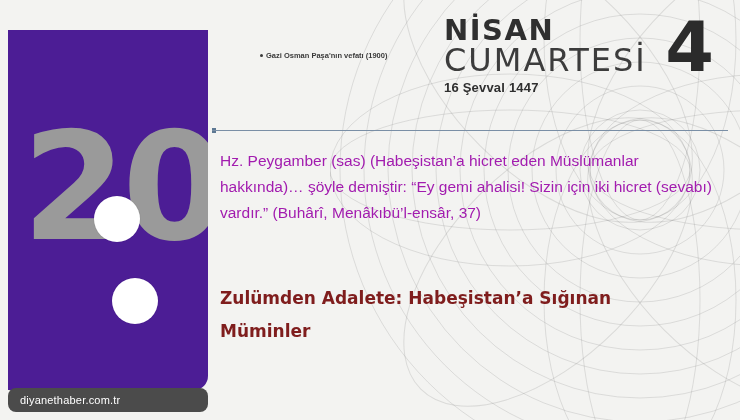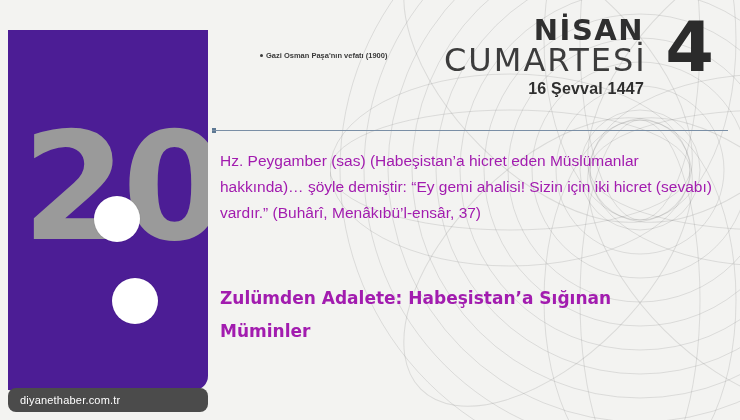--- a/index.html
+++ b/index.html
@@ -120,41 +120,41 @@
     vertical-align: middle;
     margin-right: 3px;
     margin-bottom: 1px;
   }
 
   .date-block {
     position: absolute;
     left: 236px;
     top: 14px;
     width: 200px;
-    text-align: right;
+    text-align: left;
   }
   .month {
     font-size: 29px;
     font-weight: 700;
     color: #2f2f2f;
     letter-spacing: 1.5px;
     line-height: 32px;
     font-family: "DejaVu Sans", sans-serif;
   }
   .weekday {
     font-size: 32px;
     font-weight: 400;
     color: #3c3c3c;
     letter-spacing: 2px;
     line-height: 28px;
     font-family: "DejaVu Sans", sans-serif;
   }
   .hijri {
     margin-top: 6px;
-    font-size: 16px;
+    font-size: 13px;
     font-weight: 700;
     color: #2f2f2f;
     letter-spacing: .2px;
   }
 
   .day-number {
     position: absolute;
     right: 26px;
     top: 10px;
     font-size: 70px;
@@ -194,21 +194,21 @@
     font-family: "Liberation Sans", sans-serif;
   }
   .headline {
     position: absolute;
     left: 220px;
     top: 282px;
     width: 460px;
     font-size: 17px;
     line-height: 33px;
     font-weight: 700;
-    color: #a21caf;
+    color: #7f1d1d;
     font-family: "DejaVu Sans", sans-serif;
   }
 </style>
 </head>
 <body>
 
 <div class="page">
 
   <div class="arcs">
     <svg width="620" height="620" viewBox="0 0 620 620">

